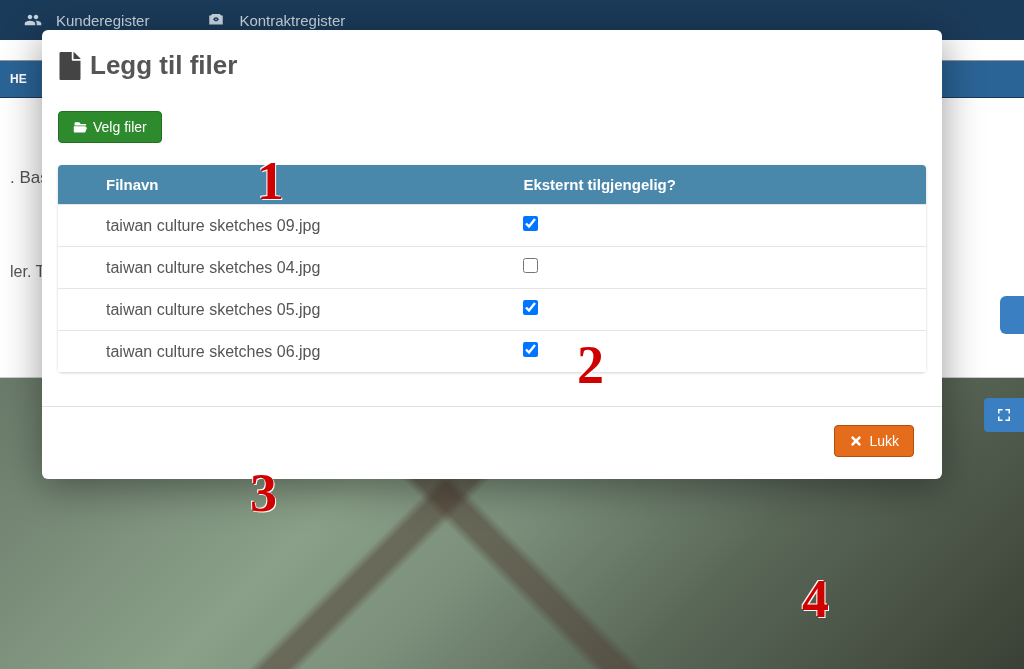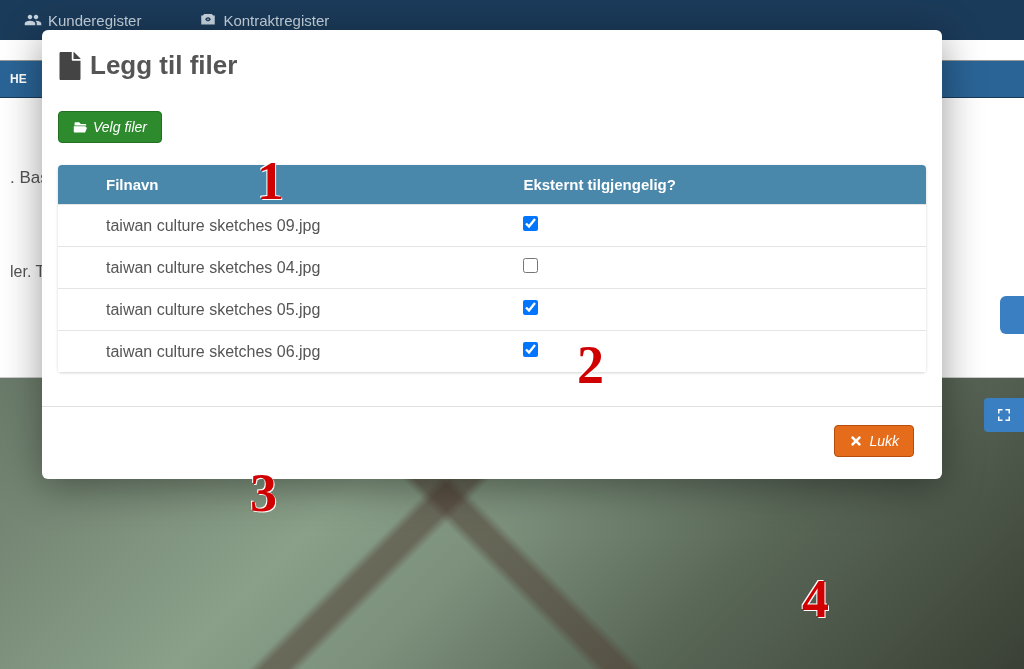--- a/index.html
+++ b/index.html
@@ -18,21 +18,21 @@
     background: #1b3b5a;
     height: 40px;
     display: flex;
     align-items: center;
     padding: 0 10px;
     color: #c8d5e0;
   }
   .bg-nav-item {
     display: flex;
     align-items: center;
-    gap: 6px;
+    gap: 14px;
     padding: 0 14px;
     color: #c8d5e0;
     font-size: 15px;
     cursor: pointer;
   }
   .bg-nav-item svg { width: 18px; height: 18px; fill: #c8d5e0; }
   .bg-secondary {
     background: #fff;
     height: 20px;
   }
@@ -126,21 +126,20 @@
   .btn {
     display: inline-flex;
     align-items: center;
     gap: 6px;
     padding: 7px 14px;
     border-radius: 4px;
     font-size: 14px;
     color: #fff;
     border: 1px solid transparent;
     cursor: pointer;
-    font-style: italic;
   }
   .btn-green { background: #2d8a2d; border-color:#237023;}
   .btn-lightblue { background: #7bc7e6; border-color:#5fb4d8; color:#fff;}
   .btn-orange { background: #e56c1a; border-color:#b54e0c;}
   .btn svg { width: 14px; height: 14px; fill: #fff; }
 
   .file-area {
     margin-top: 22px;
     margin-bottom: 34px;
     border-radius: 4px;

